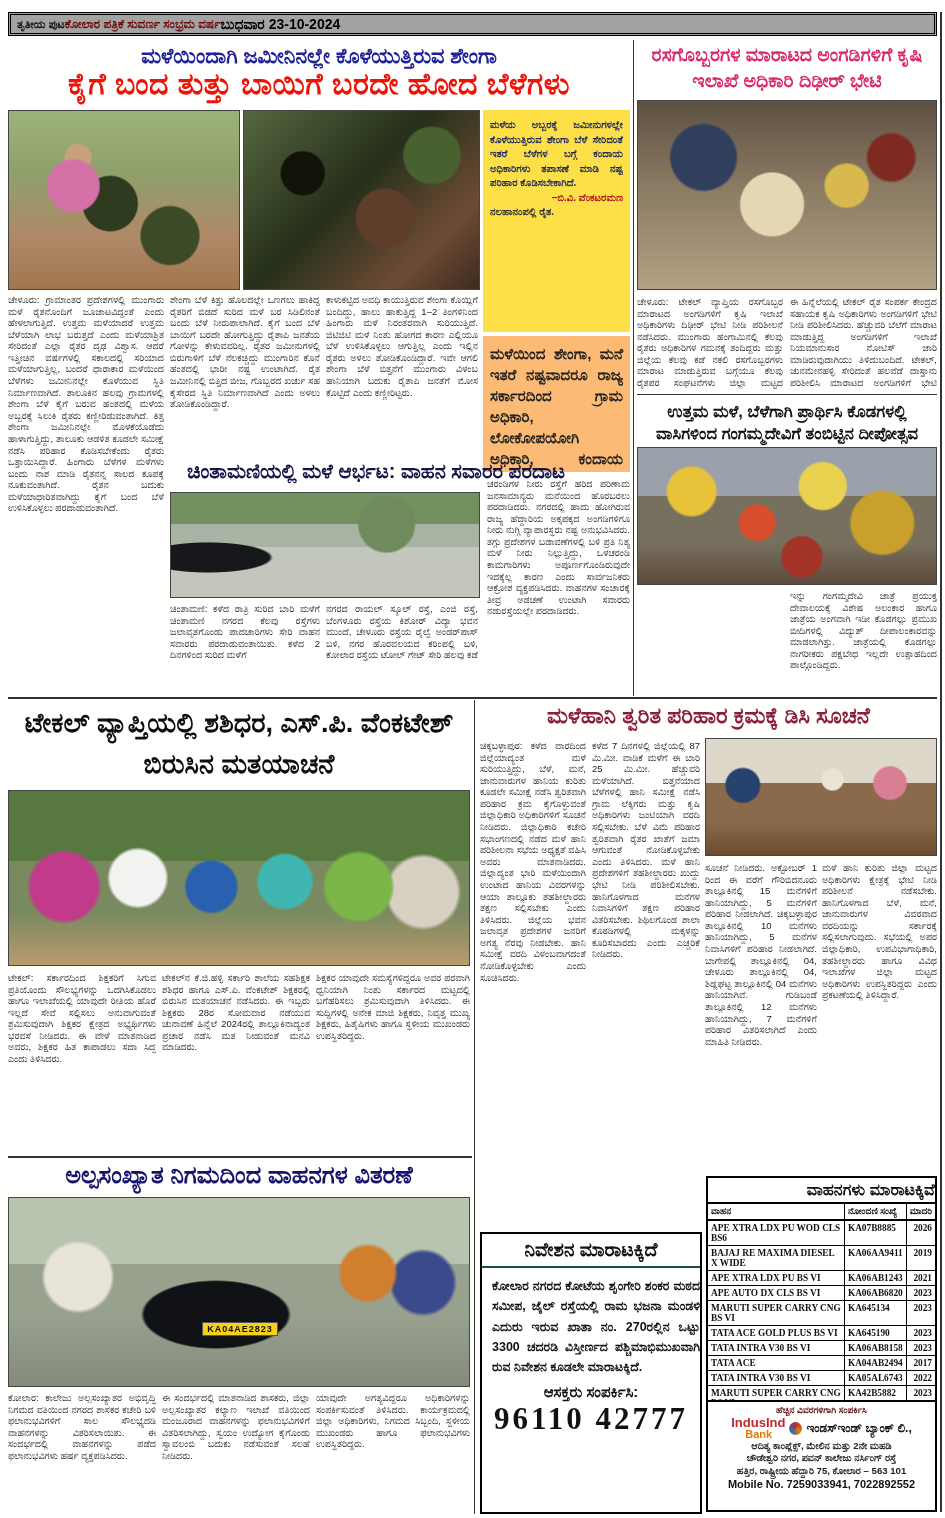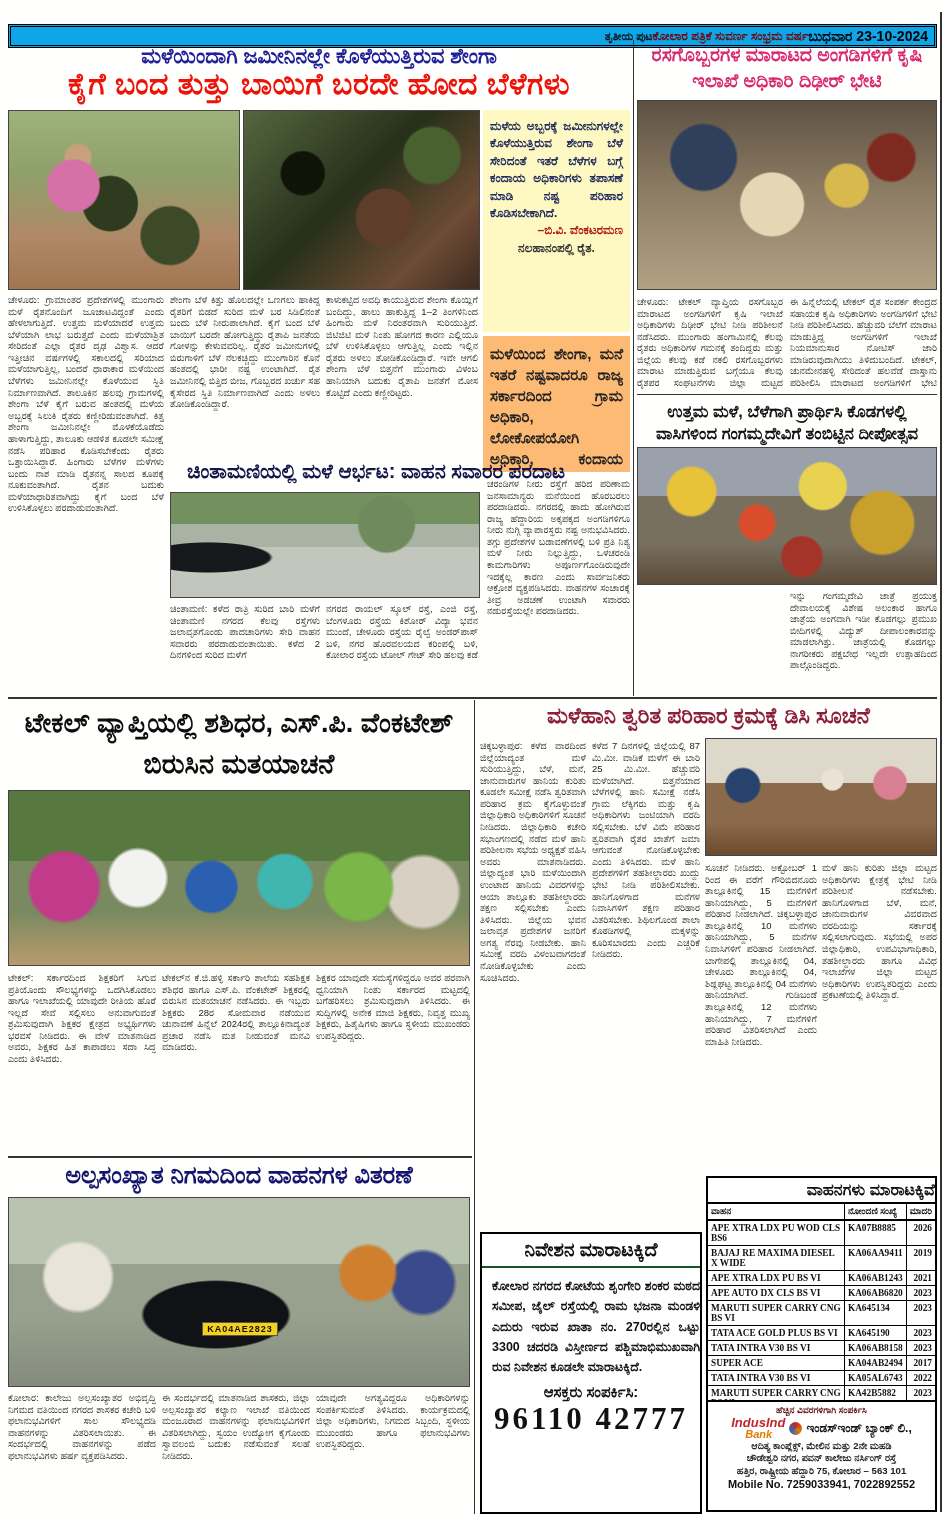--- a/index.html
+++ b/index.html
@@ -1,44 +1,44 @@
 <!DOCTYPE html>
 <html><head>
 <meta charset="utf-8">
 <style>
   * { margin:0; padding:0; box-sizing:border-box; }
   html,body { background:#e8e8e8; }
   body { font-family:"Liberation Sans","DejaVu Sans",sans-serif; }
   #page { position:relative; width:945px; height:1518px; background:#fffffe; margin:0 auto; overflow:hidden; color:#111; }
 
   
-  .masthead { position:absolute; left:8px; top:24px; width:929px; height:24px; border:3px double #000;
-              display:flex; align-items:center; justify-content:flex-end; padding:0 6px; background:#0ea5e9; }
+  .masthead { position:absolute; left:8px; top:12px; width:929px; height:24px; border:3px double #000;
+              display:flex; align-items:center; justify-content:flex-start; padding:0 6px; background:#a3a3a3; }
   .masthead .left  { font-size:11px; font-weight:bold; color:#111; }
   .masthead .center{ font-size:12px; font-weight:bold; color:#6d0b0b; }
   .masthead .date  { font-size:14px; font-weight:bold; color:#000; }
   .col { position:absolute; font-size:9.5px; line-height:1.22; text-align:justify; color:#1b1b1b; overflow:hidden; word-break:break-word; }
   .photo { position:absolute; border:1px solid #444; overflow:hidden; }
   .rule { position:absolute; background:#333; }
   .hl { position:absolute; font-weight:bold; text-align:center; }
 
   .kicker { color:#20209a; font-size:21px; }
   .hl-red { color:#ee1309; font-size:30px; letter-spacing:0.5px; }
   .hl-pink { color:#d92a70; font-size:19px; line-height:1.35; }
   .hl-dark { color:#15154a; font-size:20px; }
   .hl-black { color:#0d0d0d; font-size:27px; line-height:1.5; }
   .hl-black-sm { color:#111; font-size:16.5px; line-height:1.35; }
   .hl-maroon { color:#8c1f38; font-size:22px; }
   .hl-blue { color:#14146e; font-size:24px; }
 
   
-  .quotebox { position:absolute; background:#fef9c3; padding:8px 7px; font-size:12px; line-height:1.45; text-align:justify; color:#232d5e; font-weight:bold; overflow:hidden; }
+  .quotebox { position:absolute; background:#fde047; padding:8px 7px; font-size:10px; line-height:1.45; text-align:justify; color:#232d5e; font-weight:bold; overflow:hidden; }
   .graybox  { position:absolute; background:#fdba74; padding:7px 7px; font-size:15px; line-height:1.4; text-align:justify; color:#222; font-weight:bold; overflow:hidden; }
   .attr1 { display:block; text-align:right; color:#b01c1c; font-weight:bold; margin-top:0; }
-  .attr2 { display:block; text-align:center; color:#333; font-weight:bold; }
+  .attr2 { display:block; text-align:left; color:#333; font-weight:bold; }
 
   
   .p-farmer { background:
       radial-gradient(circle at 28% 42%, #d671a8 0 13%, transparent 14%),
       radial-gradient(circle at 30% 26%, #c9a07c 0 6%, transparent 7%),
       radial-gradient(circle at 44% 52%, #2e3b1f 0 17%, transparent 18%),
       radial-gradient(circle at 70% 70%, #3c4a28 0 14%, transparent 15%),
       linear-gradient(180deg,#9db27a 0%,#8fa06b 35%,#b08968 70%,#a1764f 100%); }
   .p-rot { background:
       radial-gradient(circle at 25% 35%, #101408 0 10%, transparent 11%),
@@ -100,21 +100,21 @@
   table.vtable th { font-size:9px; text-align:left; padding:2px 3px; border-bottom:2px solid #000; border-right:1px solid #000;
                     font-family:"Liberation Sans","DejaVu Sans",sans-serif; }
   table.vtable td { font-size:9.3px; font-weight:bold; padding:2px 3px; border-bottom:1px solid #000; border-right:1px solid #000; vertical-align:top; }
   table.vtable td:last-child, table.vtable th:last-child { border-right:none; text-align:right; }
 
   
   .bankad { position:absolute; left:706px; top:1400px; width:231px; height:112px; border:2px solid #000; background:#fff;
             text-align:center; padding-top:3px; }
   .bankad .bhead { font-size:9px; font-weight:bold; color:#5c1212; }
   .bankad .brand { display:flex; align-items:center; justify-content:center; gap:4px; margin-top:1px; }
-  .logo-txt { line-height:0.95; text-align:left; font-style:italic; font-weight:bold; }
+  .logo-txt { line-height:0.95; text-align:left; font-weight:bold; }
   .logo-txt .t1 { color:#c1272d; font-size:13px; display:block; }
   .logo-txt .t2 { color:#e07b00; font-size:11px; display:block; padding-left:14px; }
   .logo-circle { width:13px; height:13px; border-radius:50%; background:conic-gradient(#c1272d,#e07b00,#2a6db5,#c1272d); display:inline-block; }
   .bankad .bname { font-size:12px; font-weight:bold; color:#111; }
   .bankad .baddr { font-size:9.6px; font-weight:bold; color:#222; line-height:1.3; }
   .bankad .bmob { font-size:11px; font-weight:bold; margin-top:1px; }
 </style>
 </head>
 <body>
 
@@ -241,21 +241,21 @@
             <td>TATA ACE GOLD PLUS BS VI</td>
             <td>KA645190</td>
             <td>2023</td>
           </tr>
       <tr>
             <td>TATA INTRA V30 BS VI</td>
             <td>KA06AB8158</td>
             <td>2023</td>
           </tr>
       <tr>
-            <td>SUPER ACE</td>
+            <td>TATA ACE</td>
             <td>KA04AB2494</td>
             <td>2017</td>
           </tr>
       <tr>
             <td>TATA INTRA V30 BS VI</td>
             <td>KA05AL6743</td>
             <td>2022</td>
           </tr>
       <tr>
             <td>MARUTI SUPER CARRY CNG BS VI</td>

